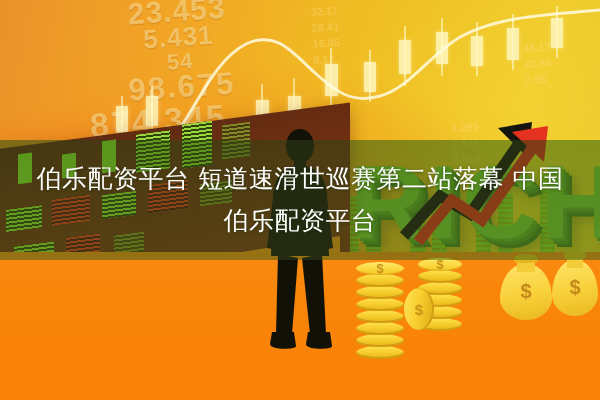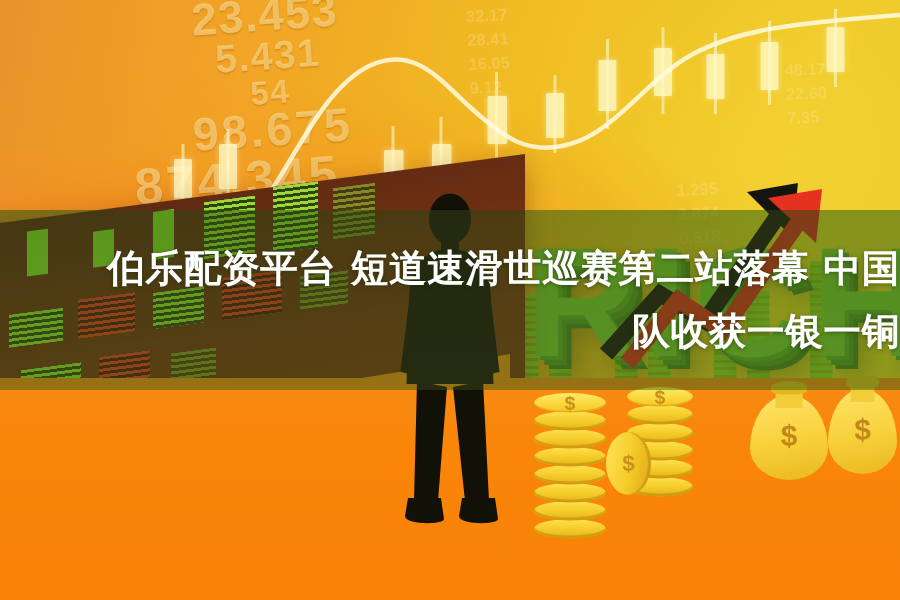--- a/index.html
+++ b/index.html
@@ -267,24 +267,24 @@
     left: 0; top: 140px;
     width: 600px; height: 120px;
     background: rgba(150,185,80,0.18);
   }
 
   
   .headline {
     position: absolute;
     left: 0; top: 158px;
     width: 600px;
-    text-align: right;
+    text-align: center;
     color: #ffffff;
     font-size: 25px;
-    font-weight: 700;
+    font-weight: 400;
     line-height: 42px;
     letter-spacing: 0.5px;
     text-shadow: 0 1px 3px rgba(30,50,10,0.55);
     font-family: "DejaVu Sans", "Liberation Sans", sans-serif;
   }
   .headline .l2 { display: block; }
 </style>
 </head>
 <body>
 
@@ -466,16 +466,16 @@
       <path d="M 10,204 L 32,204 L 34,218 C 34,222 8,222 8,216 Z"></path>
       <path d="M 46,204 L 68,204 L 70,218 C 70,222 44,222 44,216 Z"></path>
     </g>
   </svg>
 
   <div class="greenband"></div>
   <div class="greenband-lite"></div>
 
   <div class="headline">
     <span>伯乐配资平台 短道速滑世巡赛第二站落幕 中国</span>
-    <span class="l2">队收获一银一铜</span>
+    <span class="l2">伯乐配资平台</span>
   </div>
 
 </div>
 
 </body></html>

